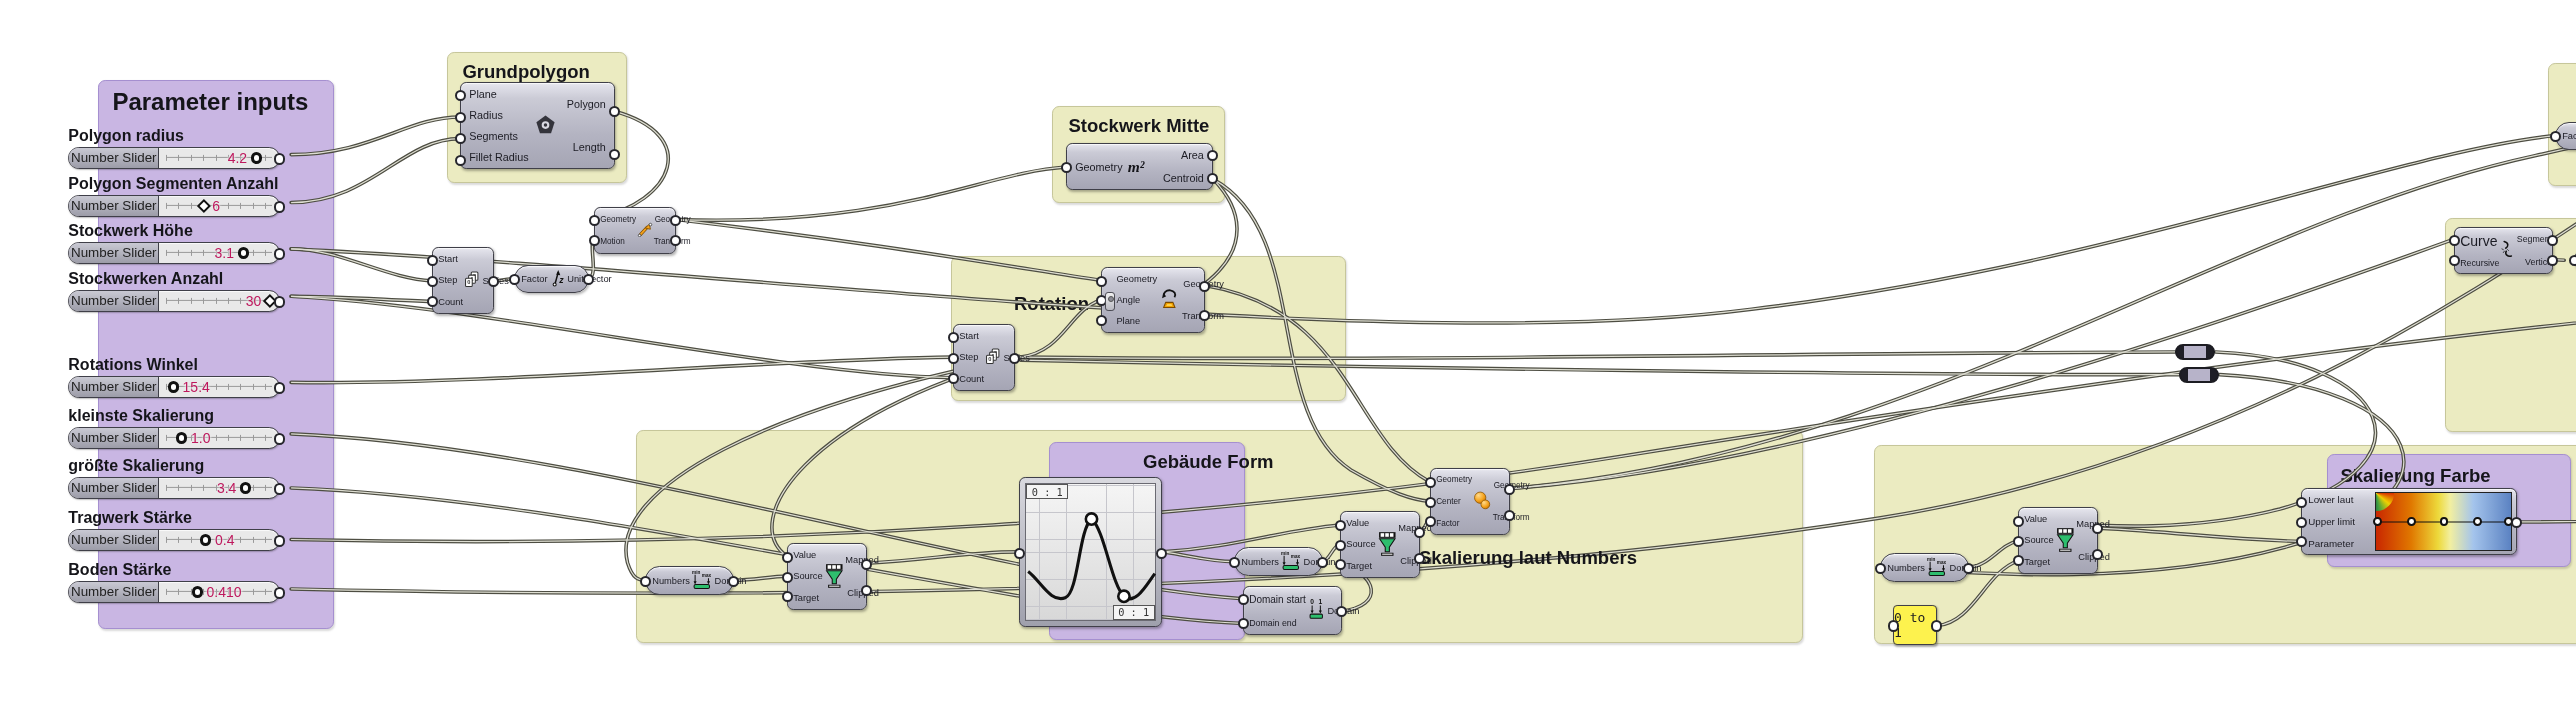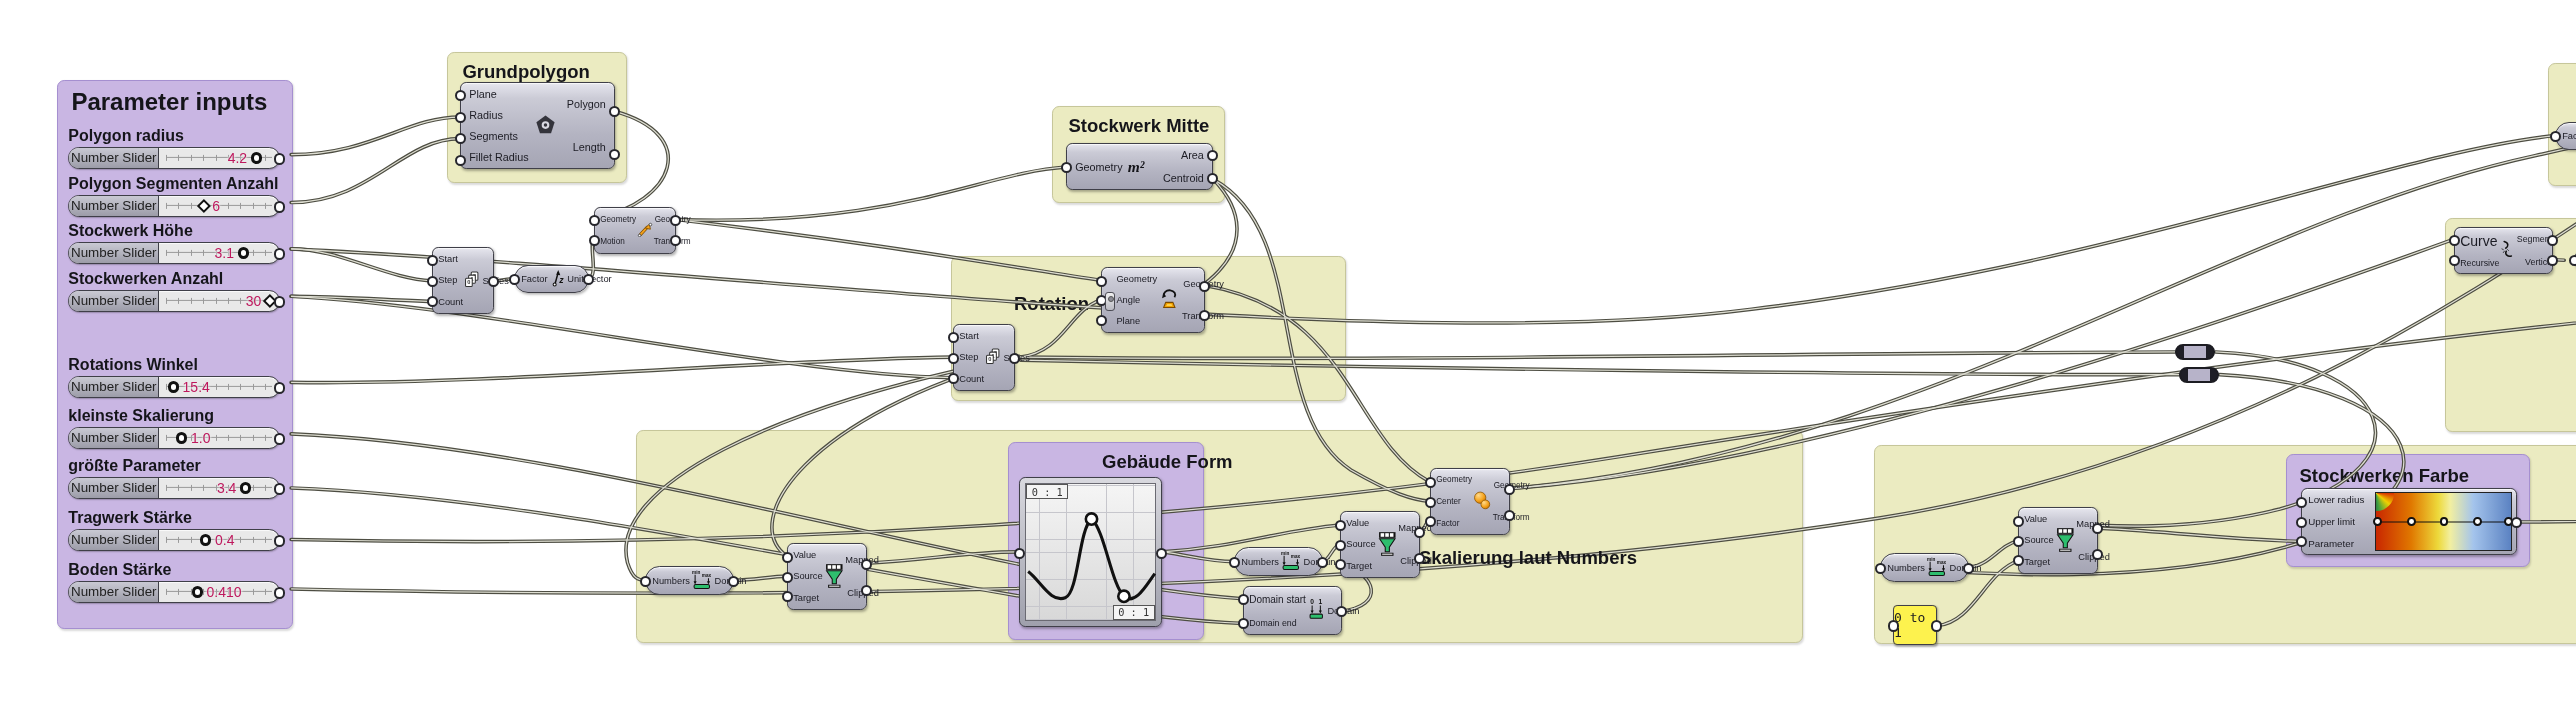--- a/index.html
+++ b/index.html
@@ -1,21 +1,21 @@
 <!DOCTYPE html>
 <html style="font-size:8.2px"><head>
 <meta charset="utf-8">
 <style>
   html,body{margin:0;padding:0;background:#ffffff;font-family:"Liberation Sans",sans-serif;}
   #canvas{position:relative;width:3249px;height:707px;background:#ffffff;overflow:hidden;}
 
   
   .grp{position:absolute;border-radius:7.2px;box-shadow:1px 1.5px 2.1px rgba(0,0,0,.15);}
   .gy{background:#EBEBC1;border:0.5px solid #C6C69A;}
-  .gp{background:#C9B6E3;border:0.5px solid #A58FD0;}
+  .gp{background:#C9B6E3;border:0.5px solid #A58FD0;margin-left:41px;}
   .gtitle{position:absolute;font-weight:bold;color:#15151a;font-size:18.5px;white-space:nowrap;}
 
   
   #wiresvg{position:absolute;left:0;top:0;z-index:5;}
 
   
   .comp{position:absolute;z-index:10;display:flex;align-items:stretch;
     background:linear-gradient(180deg,#E6E6EE 0%,#CBCBD6 18%,#B4B4C2 60%,#A5A5B4 100%);
     border:1.5px solid #3F3F48;border-radius:6.2px;box-shadow:1px 1.5px 2.6px rgba(0,0,0,.3), inset 0 1px 1px rgba(255,255,255,.75);
     box-sizing:border-box;}
@@ -91,21 +91,21 @@
   <div class="grp gy" style="left:951px;top:256px;width:393px;height:143px">
     <div class="gtitle" style="left:62px;top:36px">Rotation</div>
   </div>
   <div class="grp gy" style="left:636px;top:430px;width:1165px;height:211px"></div>
   <div class="grp gp" style="left:1008px;top:442px;width:194px;height:196px">
     <div class="gtitle" style="left:93px;top:8.2px">Gebäude Form</div>
   </div>
   <div class="skal-label" style="left:1419px;top:547px">Skalierung laut Numbers</div>
   <div class="grp gy" style="left:1874px;top:445px;width:1154px;height:197px"></div>
   <div class="grp gp" style="left:2286px;top:454px;width:242px;height:111px">
-    <div class="gtitle" style="left:12.4px;top:10.3px">Stockwerken Farbe</div>
+    <div class="gtitle" style="left:12.4px;top:10.3px">Skalierung Farbe</div>
   </div>
   <div class="grp gy" style="left:2548px;top:63px;width:523px;height:121px">
     
   </div>
   <div class="grp gy" style="left:2445px;top:218px;width:643px;height:212px">
     
   </div>
 
   <svg id="wiresvg" width="3249" height="707" viewBox="0 0 6306 1372">
     <g stroke="#4D4D42" stroke-width="7" fill="none" stroke-linecap="round">
@@ -254,21 +254,21 @@
           <div class="s-val" style="left:14%">
               <span class="knob circle"></span>
               <span class="v">1.0</span>
             </div>
         </div>
         <span class="nub out" style="top:5.2px"></span>
       </div>
     </div>
 
     <div class="p-item" style="top:377px">
-      <div class="p-label">größte Parameter</div>
+      <div class="p-label">größte Skalierung</div>
       <div class="slider">
         <div class="s-type">Number Slider</div>
         <div class="s-track">
             <div class="ticks"></div>
           <div class="s-val" style="left:48%">
               <span class="v">3.4</span>
               <span class="knob circle"></span>
             </div>
         </div>
         <span class="nub out" style="top:5.2px"></span>
@@ -689,21 +689,21 @@
       <span>Clipped</span>
     </div>
   </div>
 
   <div class="comp" style="left:2301px;top:488px;width:216px;height:67px">
     <span class="nub in" style="top:8.2px"></span>
     <span class="nub in" style="top:28px"></span>
     <span class="nub in" style="top:47px"></span>
     <span class="nub out" style="top:28px"></span>
     <div class="ins" style="padding-left:6.2px;flex:0 0 67px">
-      <span style="font-size:9.8px">Lower radius</span>
+      <span style="font-size:9.8px">Lower laut</span>
       <span style="font-size:9.8px">Upper limit</span>
       <span style="font-size:9.8px">Parameter</span>
     </div>
     <div class="grad-bar">
       <div class="grad-wedge"></div>
       <span class="grip" style="left:-3.1px"></span>
       <span class="grip" style="left:23%"></span>
       <span class="grip" style="left:47%"></span>
       <span class="grip" style="left:72%"></span>
       <span class="grip" style="right:-2.1px"></span>

